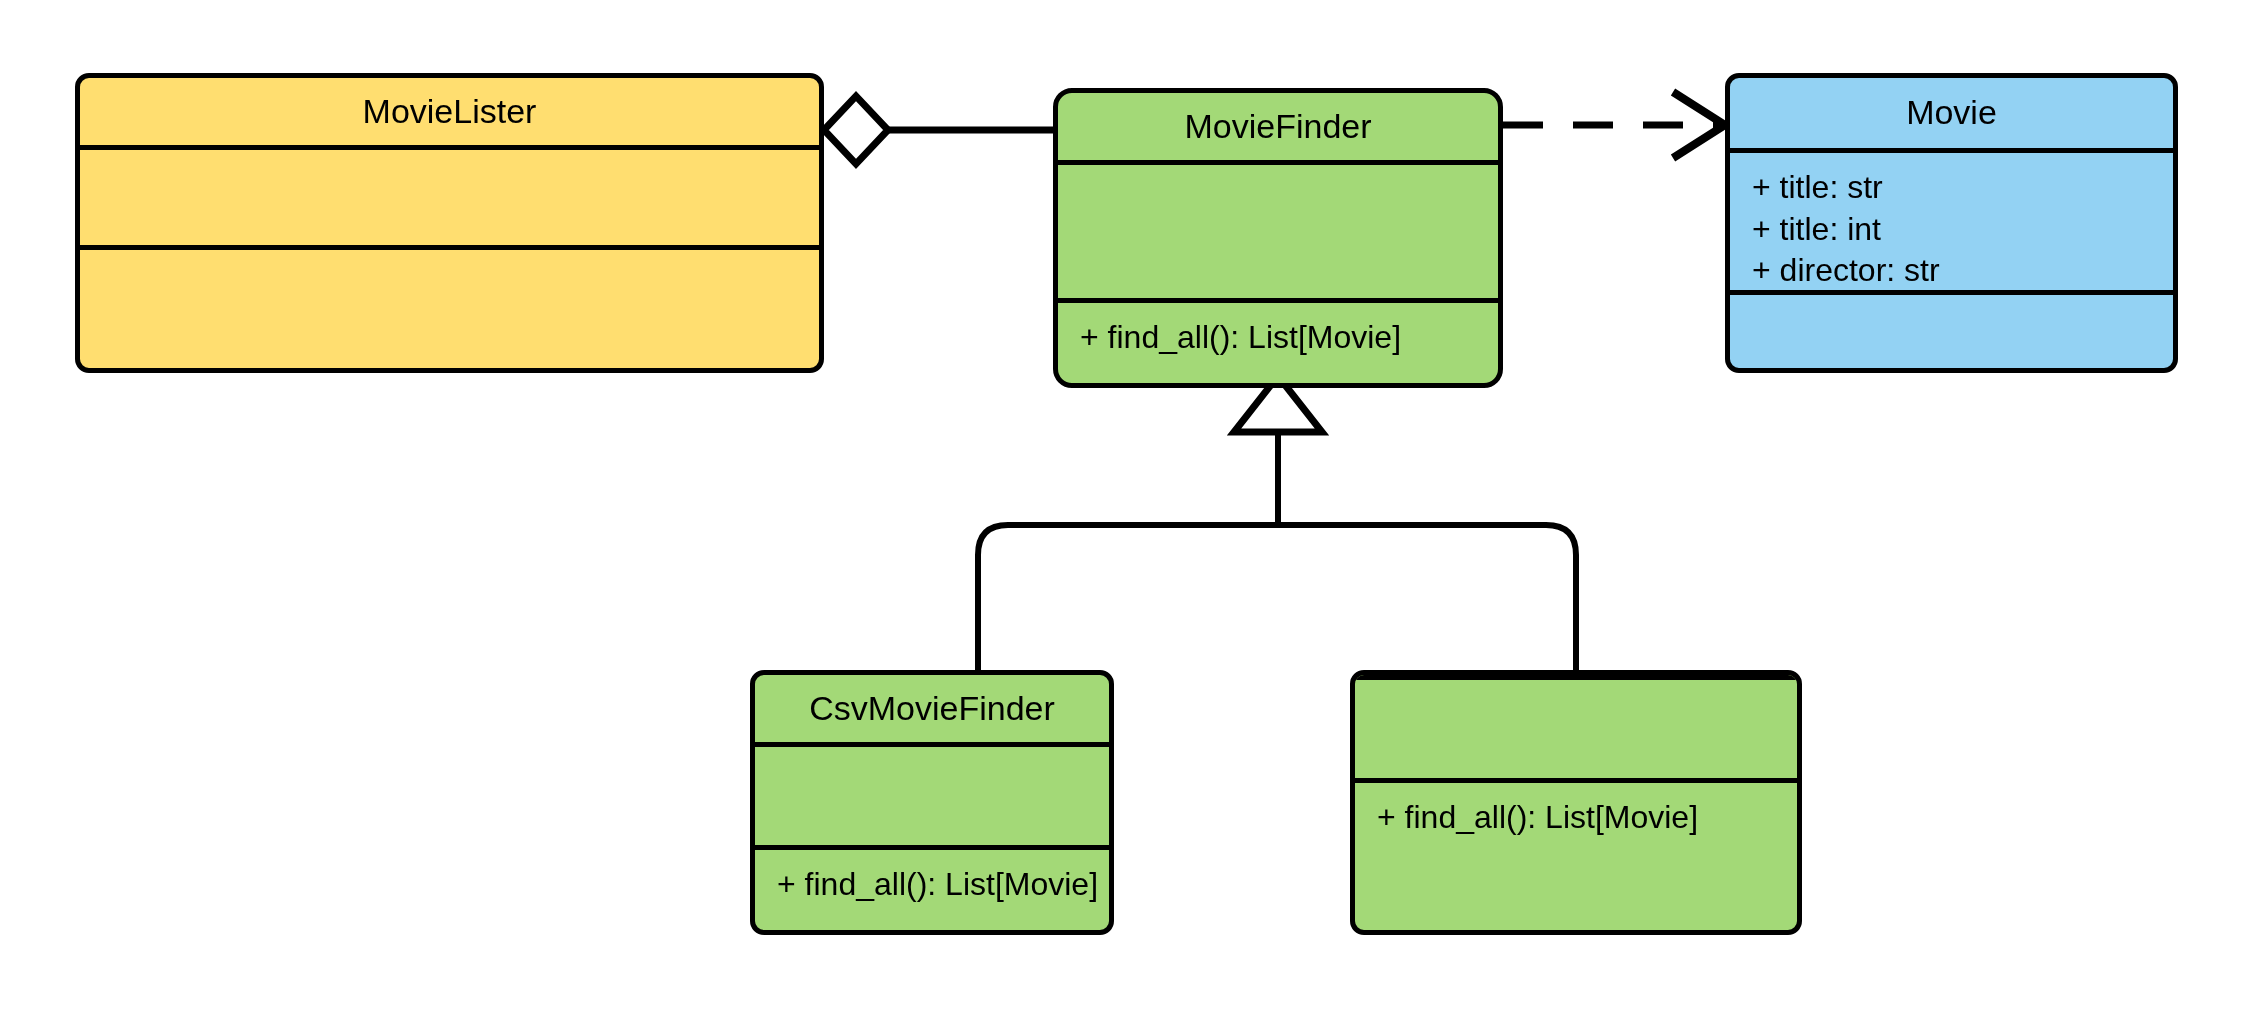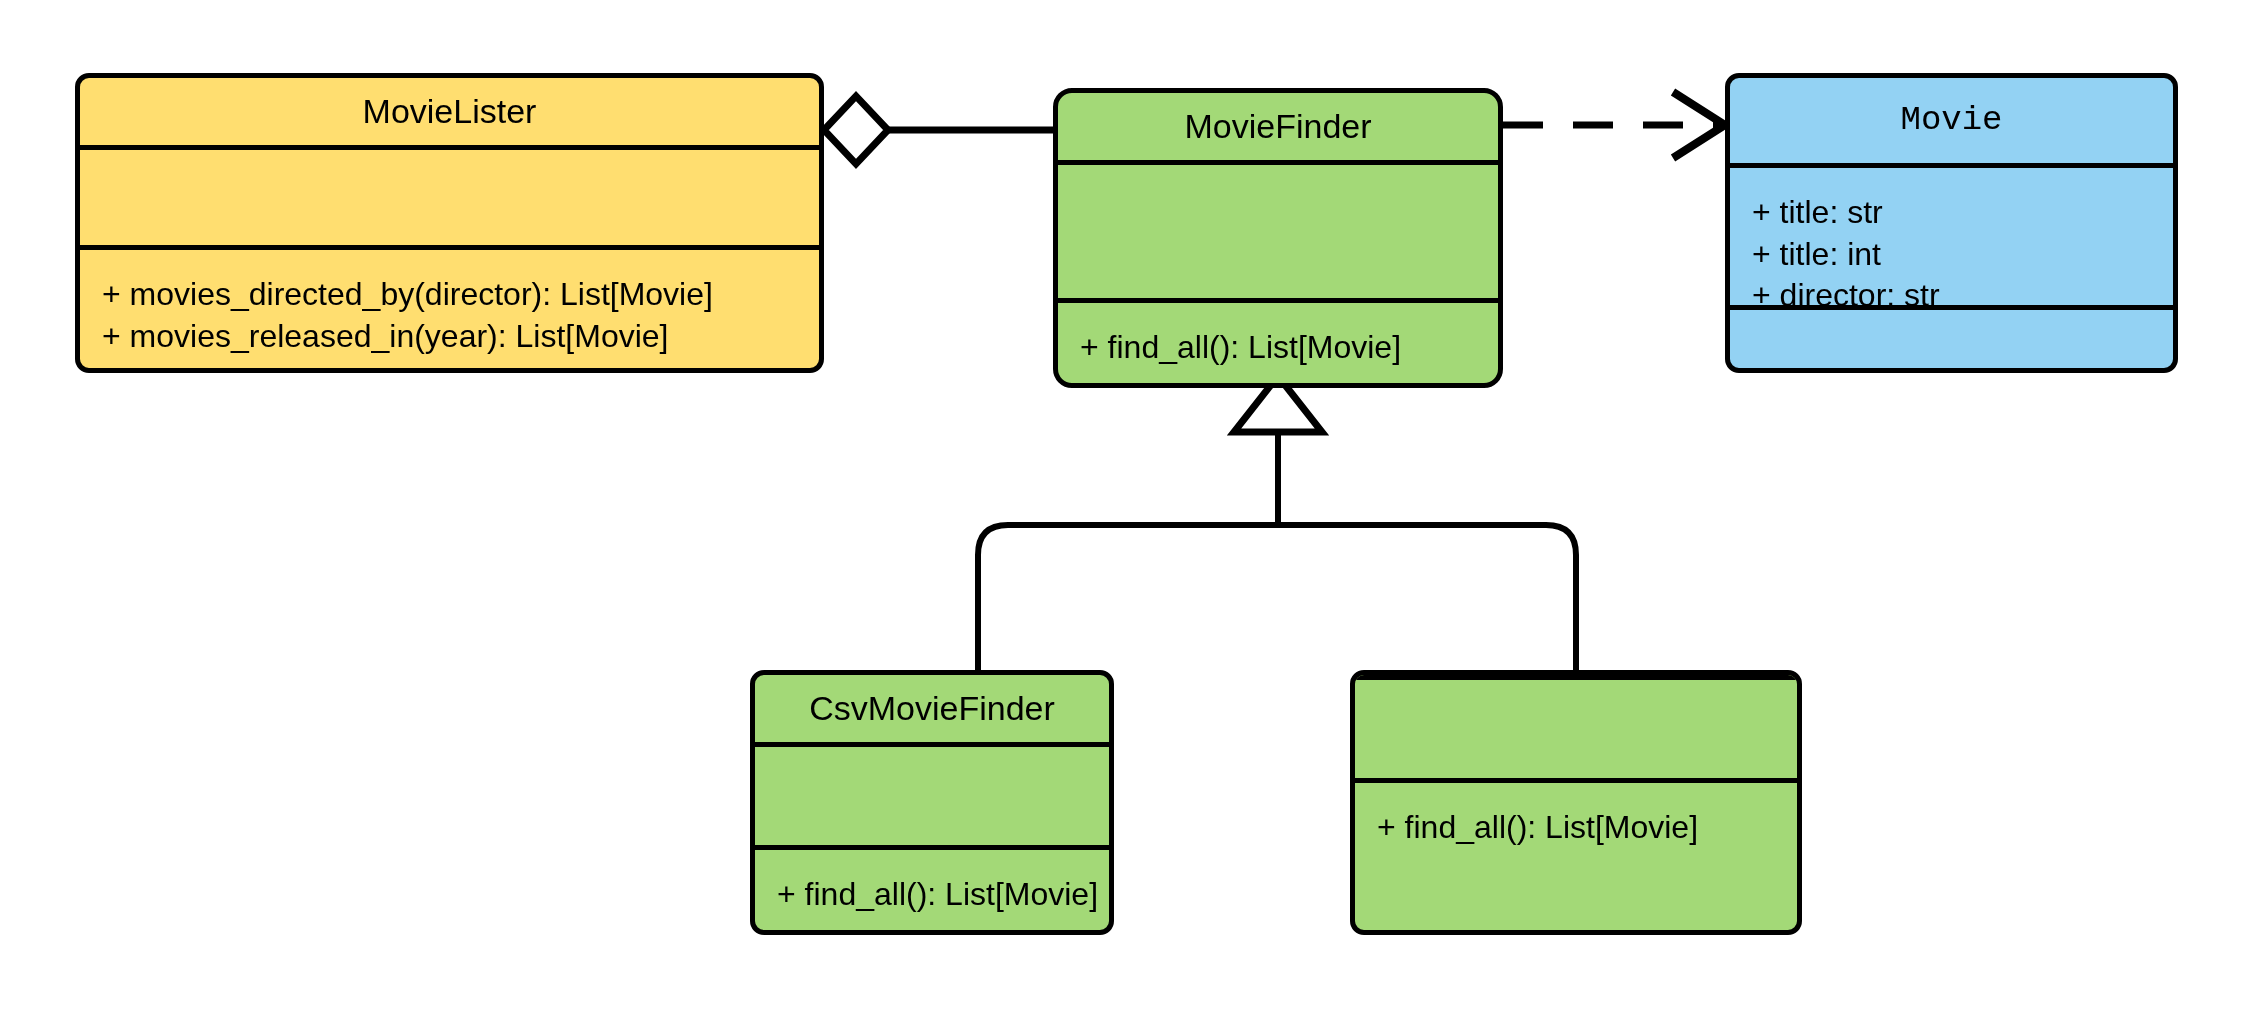--- a/index.html
+++ b/index.html
@@ -46,21 +46,21 @@
     line-height: 1.15;
     padding: 0 18px;
   }
   .uml-sep {
     height: 5px;
     background: #000000;
     width: 100%;
   }
   .uml-compartment {
     box-sizing: border-box;
-    padding: 24px 22px;
+    padding: 14px 22px;
     font-size: 32px;
     color: #000000;
     line-height: 1.30;
   }
   .uml-compartment .uml-member {
     white-space: nowrap;
   }
   .uml-compartment.is-empty {
     padding: 0;
   }
@@ -70,21 +70,21 @@
   #class-movie            { left: 1725px; top: 73px;  width: 453px; height: 300px; background: #93D2F3; }
   #class-csvmoviefinder   { left: 750px;  top: 670px; width: 364px; height: 265px; background: #A3D977; }
   #class-sqlitemoviefinder{ left: 1350px; top: 670px; width: 452px; height: 265px; background: #A3D977; }
 
   #class-movielister       .uml-name { height: 67px; }
   #class-movielister       .c1 { height: 95px; }
   #class-movielister       .c2 { height: 123px; }
   #class-moviefinder       .uml-name { height: 67px; }
   #class-moviefinder       .c1 { height: 133px; }
   #class-moviefinder       .c2 { height: 85px; }
-  #class-movie             .uml-name { height: 85px; font-family: Liberation Mono, monospace; }
+  #class-movie             .uml-name { height: 70px; }
   #class-movie             .c1 { height: 137px; }
   #class-movie             .c2 { height: 78px; }
   #class-csvmoviefinder    .uml-name,
   #class-sqlitemoviefinder .uml-name { height: 67px; }
   #class-csvmoviefinder    .c1,
   #class-sqlitemoviefinder .c1 { height: 98px; }
   #class-csvmoviefinder    .c2,
   #class-sqlitemoviefinder .c2 { height: 85px; }
 </style>
 </head>
@@ -114,24 +114,20 @@
 
       <polygon points="1278,376 1322,432 1234,432" fill="#ffffff" stroke="#000000" stroke-width="7" stroke-linejoin="miter"></polygon>
     </g>
   </svg>
 
   <div class="uml-class" id="class-movielister">
     <div class="uml-name">MovieLister</div>
     <div class="uml-sep"></div>
     <div class="uml-compartment c1 is-empty"></div>
     <div class="uml-sep"></div>
-    <div class="uml-compartment c2">
-      <div class="uml-member">+ movies_directed_by(director): List[Movie]</div>
-      <div class="uml-member">+ movies_released_in(year): List[Movie]</div>
-    </div>
   </div>
 
   <div class="uml-class" id="class-moviefinder">
     <div class="uml-name">MovieFinder</div>
     <div class="uml-sep"></div>
     <div class="uml-compartment c1 is-empty"></div>
     <div class="uml-sep"></div>
     <div class="uml-compartment c2">
       <div class="uml-member">+ find_all(): List[Movie]</div>
     </div>

